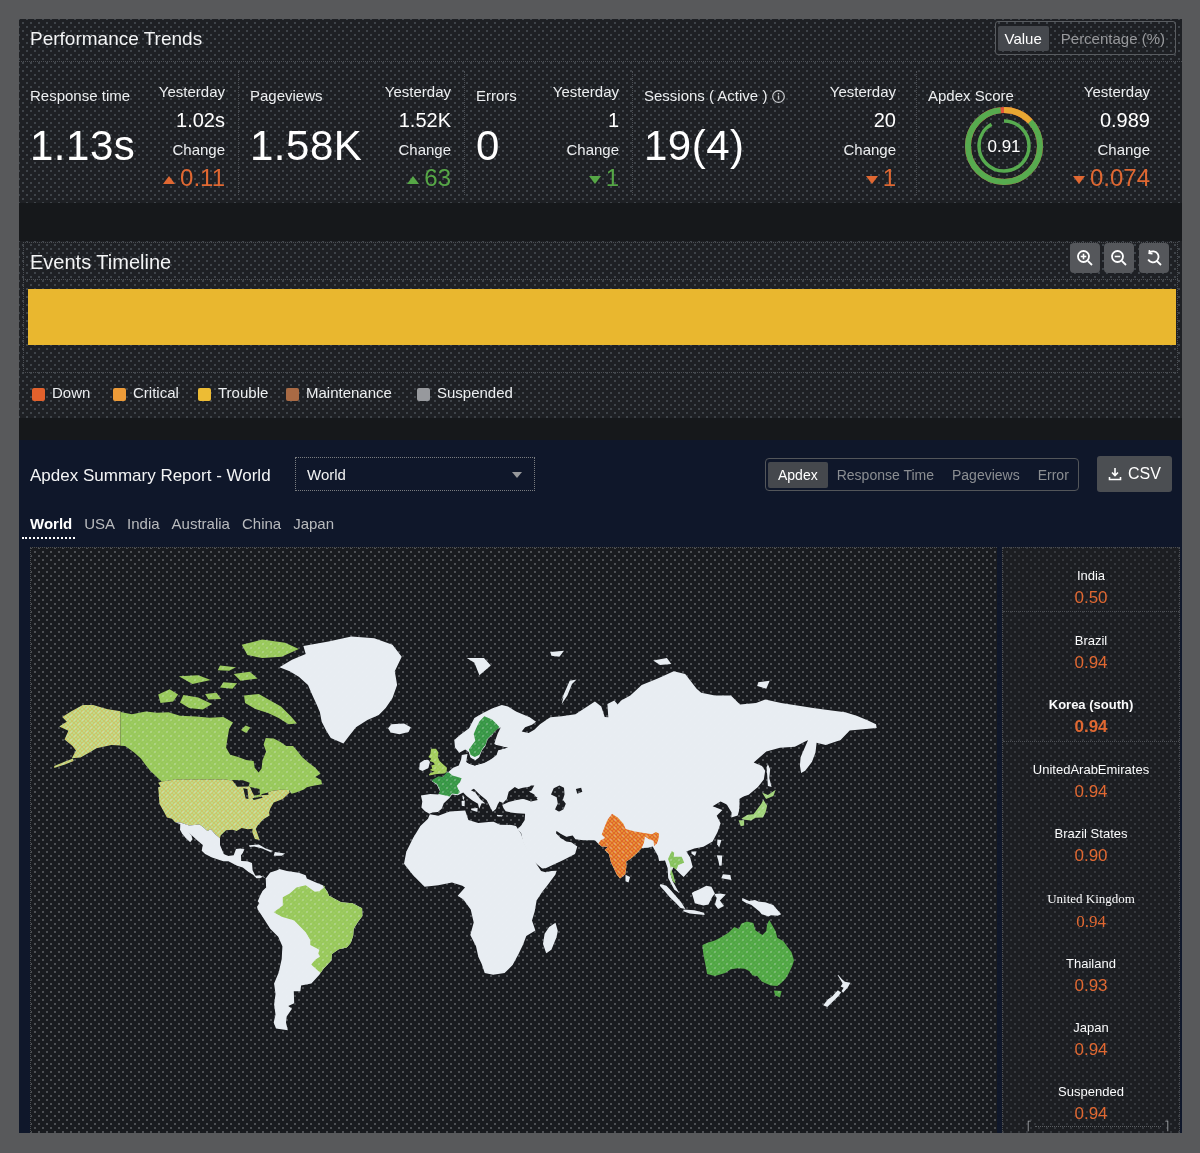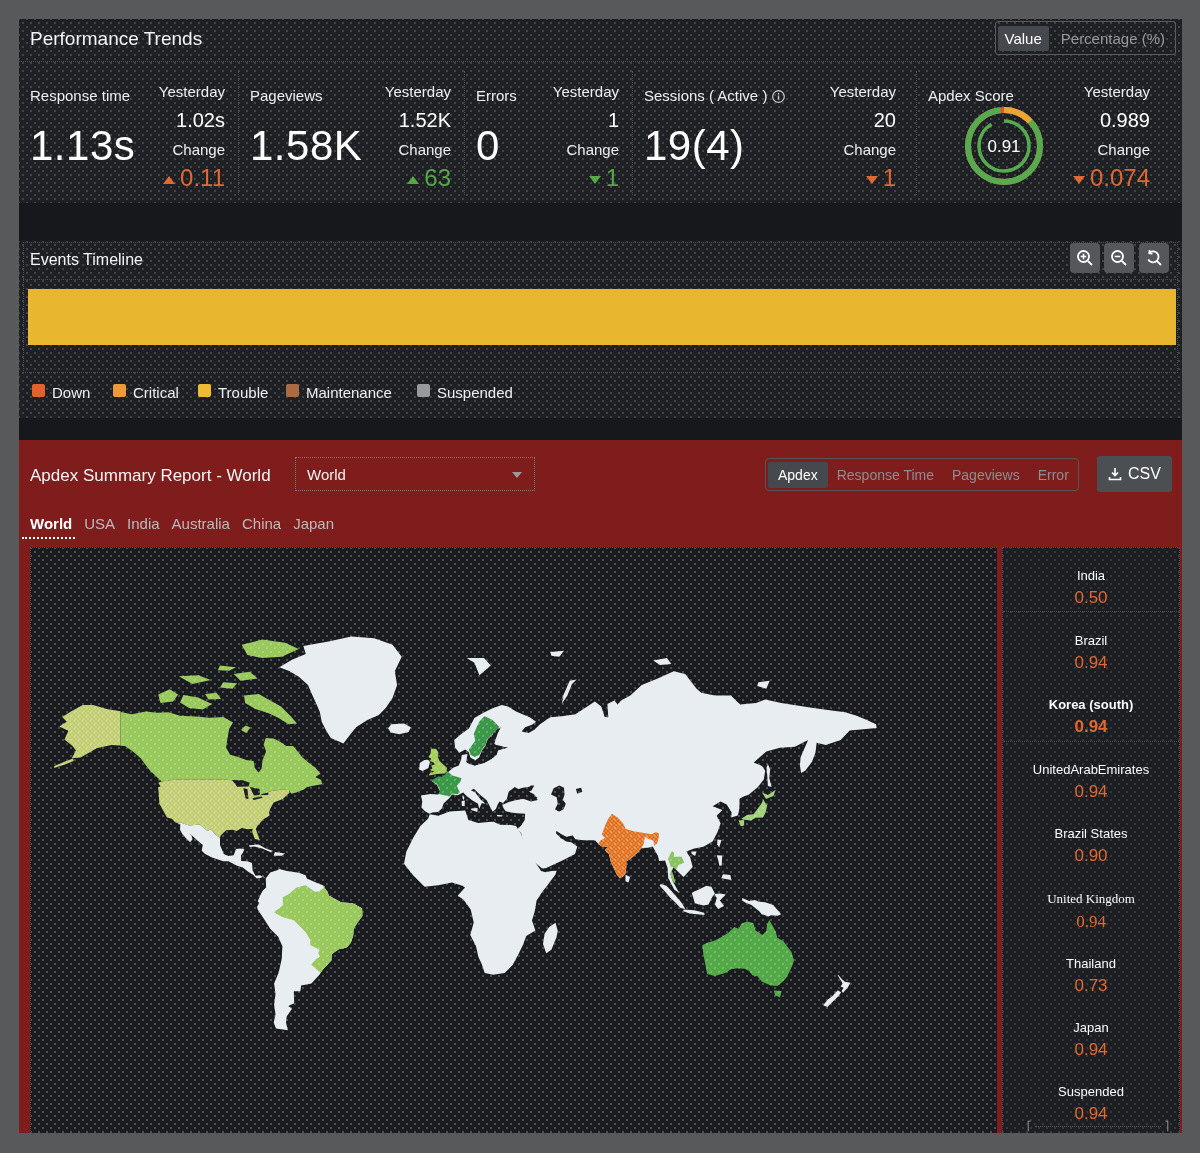--- a/index.html
+++ b/index.html
@@ -32,34 +32,34 @@
 .rcol .v { font-size:20px; color:#fff; }
 .rcol .cv { font-size:24px; }
 .tri-up { display:inline-block; width:0; height:0; border-left:6px solid transparent; border-right:6px solid transparent; border-bottom:8px solid #e06832; margin-right:5px; position:relative; top:-2px;}
 .tri-dn { display:inline-block; width:0; height:0; border-left:6px solid transparent; border-right:6px solid transparent; border-top:8px solid #e06832; margin-right:5px; position:relative; top:-2px;}
 .tri-up.g { border-bottom-color:#56a746; }
 .tri-dn.g { border-top-color:#56a746; }
 
 
 #p2 { top:241px; height:177px; }
 #p2 .box { position:absolute; left:4px; right:4px; top:1px; height:131px; border:1px dotted #4b4e53; }
-#p2 h2 { position:absolute; left:11px; top:10px; font-size:16px; font-weight:400; color:#f3f4f5; }
+#p2 h2 { position:absolute; left:11px; top:10px; font-size:20px; font-weight:400; color:#f3f4f5; }
 #p2 .hline { position:absolute; left:4px; right:4px; top:38px; border-top:1px dotted #4b4e53; }
 .zbtn { position:absolute; top:2px; width:30px; height:30px; background:#55575b; border-radius:4px; }
 .zbtn svg { position:absolute; left:6px; top:6px; }
 .ybar { position:absolute; left:9px; right:6px; top:48px; height:56px; background:#e9b72f; }
 .tlabels { position:absolute; left:7px; right:7px; top:108px; height:16px; font-size:12px; color:#d6d8da; }
 .tlabels span { position:absolute; top:0; transform:translateX(-50%); }
 .legend { position:absolute; left:11px; top:143px; height:16px; }
-.litem { position:absolute; top:0; display:flex; align-items:flex-start; }
+.litem { position:absolute; top:0; display:flex; align-items:flex-end; }
 .lsq { width:13px; height:13px; border-radius:2px; margin-right:7px; }
 .litem span { font-size:15px; color:#eceef0; }
 
 
-#p3 { top:440px; height:693px; background-image:none; background-color:#7f1d1d; }
+#p3 { top:440px; height:693px; background-image:none; background-color:#0f172a; }
 #p3 h2 { position:absolute; left:11px; top:26px; font-size:17px; font-weight:400; color:#f3f4f5; }
 .select { position:absolute; left:276px; top:17px; width:240px; height:34px; border:1px dotted #7a7d80; color:#f0f1f2; font-size:15px; }
 .select .txt { position:absolute; left:11px; top:8px; }
 .select .arr { position:absolute; right:12px; top:14px; width:0; height:0; border-left:5px solid transparent; border-right:5px solid transparent; border-top:6px solid #97999c; }
 .atoggle { position:absolute; left:746px; top:18px; height:33px; border:1px solid #53565a; border-radius:4px; display:flex; align-items:center; }
 .atoggle .sel { margin:2px 0 2px 2px; padding:5px 10px; background:#45484d; border-radius:2px; color:#fff; font-size:14px; }
 .atoggle .uns { padding:5px 9px; color:#8b8e92; font-size:14px; }
 .csv { position:absolute; left:1078px; top:16px; width:75px; height:36px; background:#4b4e52; border-radius:3px; color:#fff; font-size:16px; line-height:36px; text-align:center; }
 .tabs { position:absolute; left:11px; top:75px; font-size:15px; }
 .tabs span { margin-right:12px; color:#b9bbbe; }
@@ -350,21 +350,21 @@
       <div class="sitem" style="top:278px;">
           <div class="n">Brazil States</div>
           <div class="s">0.90</div>
         </div>
       <div class="sitem" style="top:343px;font-family:Liberation Serif, serif;">
           <div class="n">United Kingdom</div>
           <div class="s">0.94</div>
         </div>
       <div class="sitem" style="top:408px;text-align:center;">
           <div class="n">Thailand</div>
-          <div class="s">0.73</div>
+          <div class="s">0.93</div>
         </div>
       <div class="sitem" style="top:472px;">
           <div class="n">Japan</div>
           <div class="s">0.94</div>
         </div>
       <div class="sitem" style="top:536px;">
           <div class="n">Suspended</div>
           <div class="s">0.94</div>
         </div>
       <div style="position:absolute;left:24px;right:10px;bottom:2px;height:8px;color:#9fa2a6;font-size:9px;">

